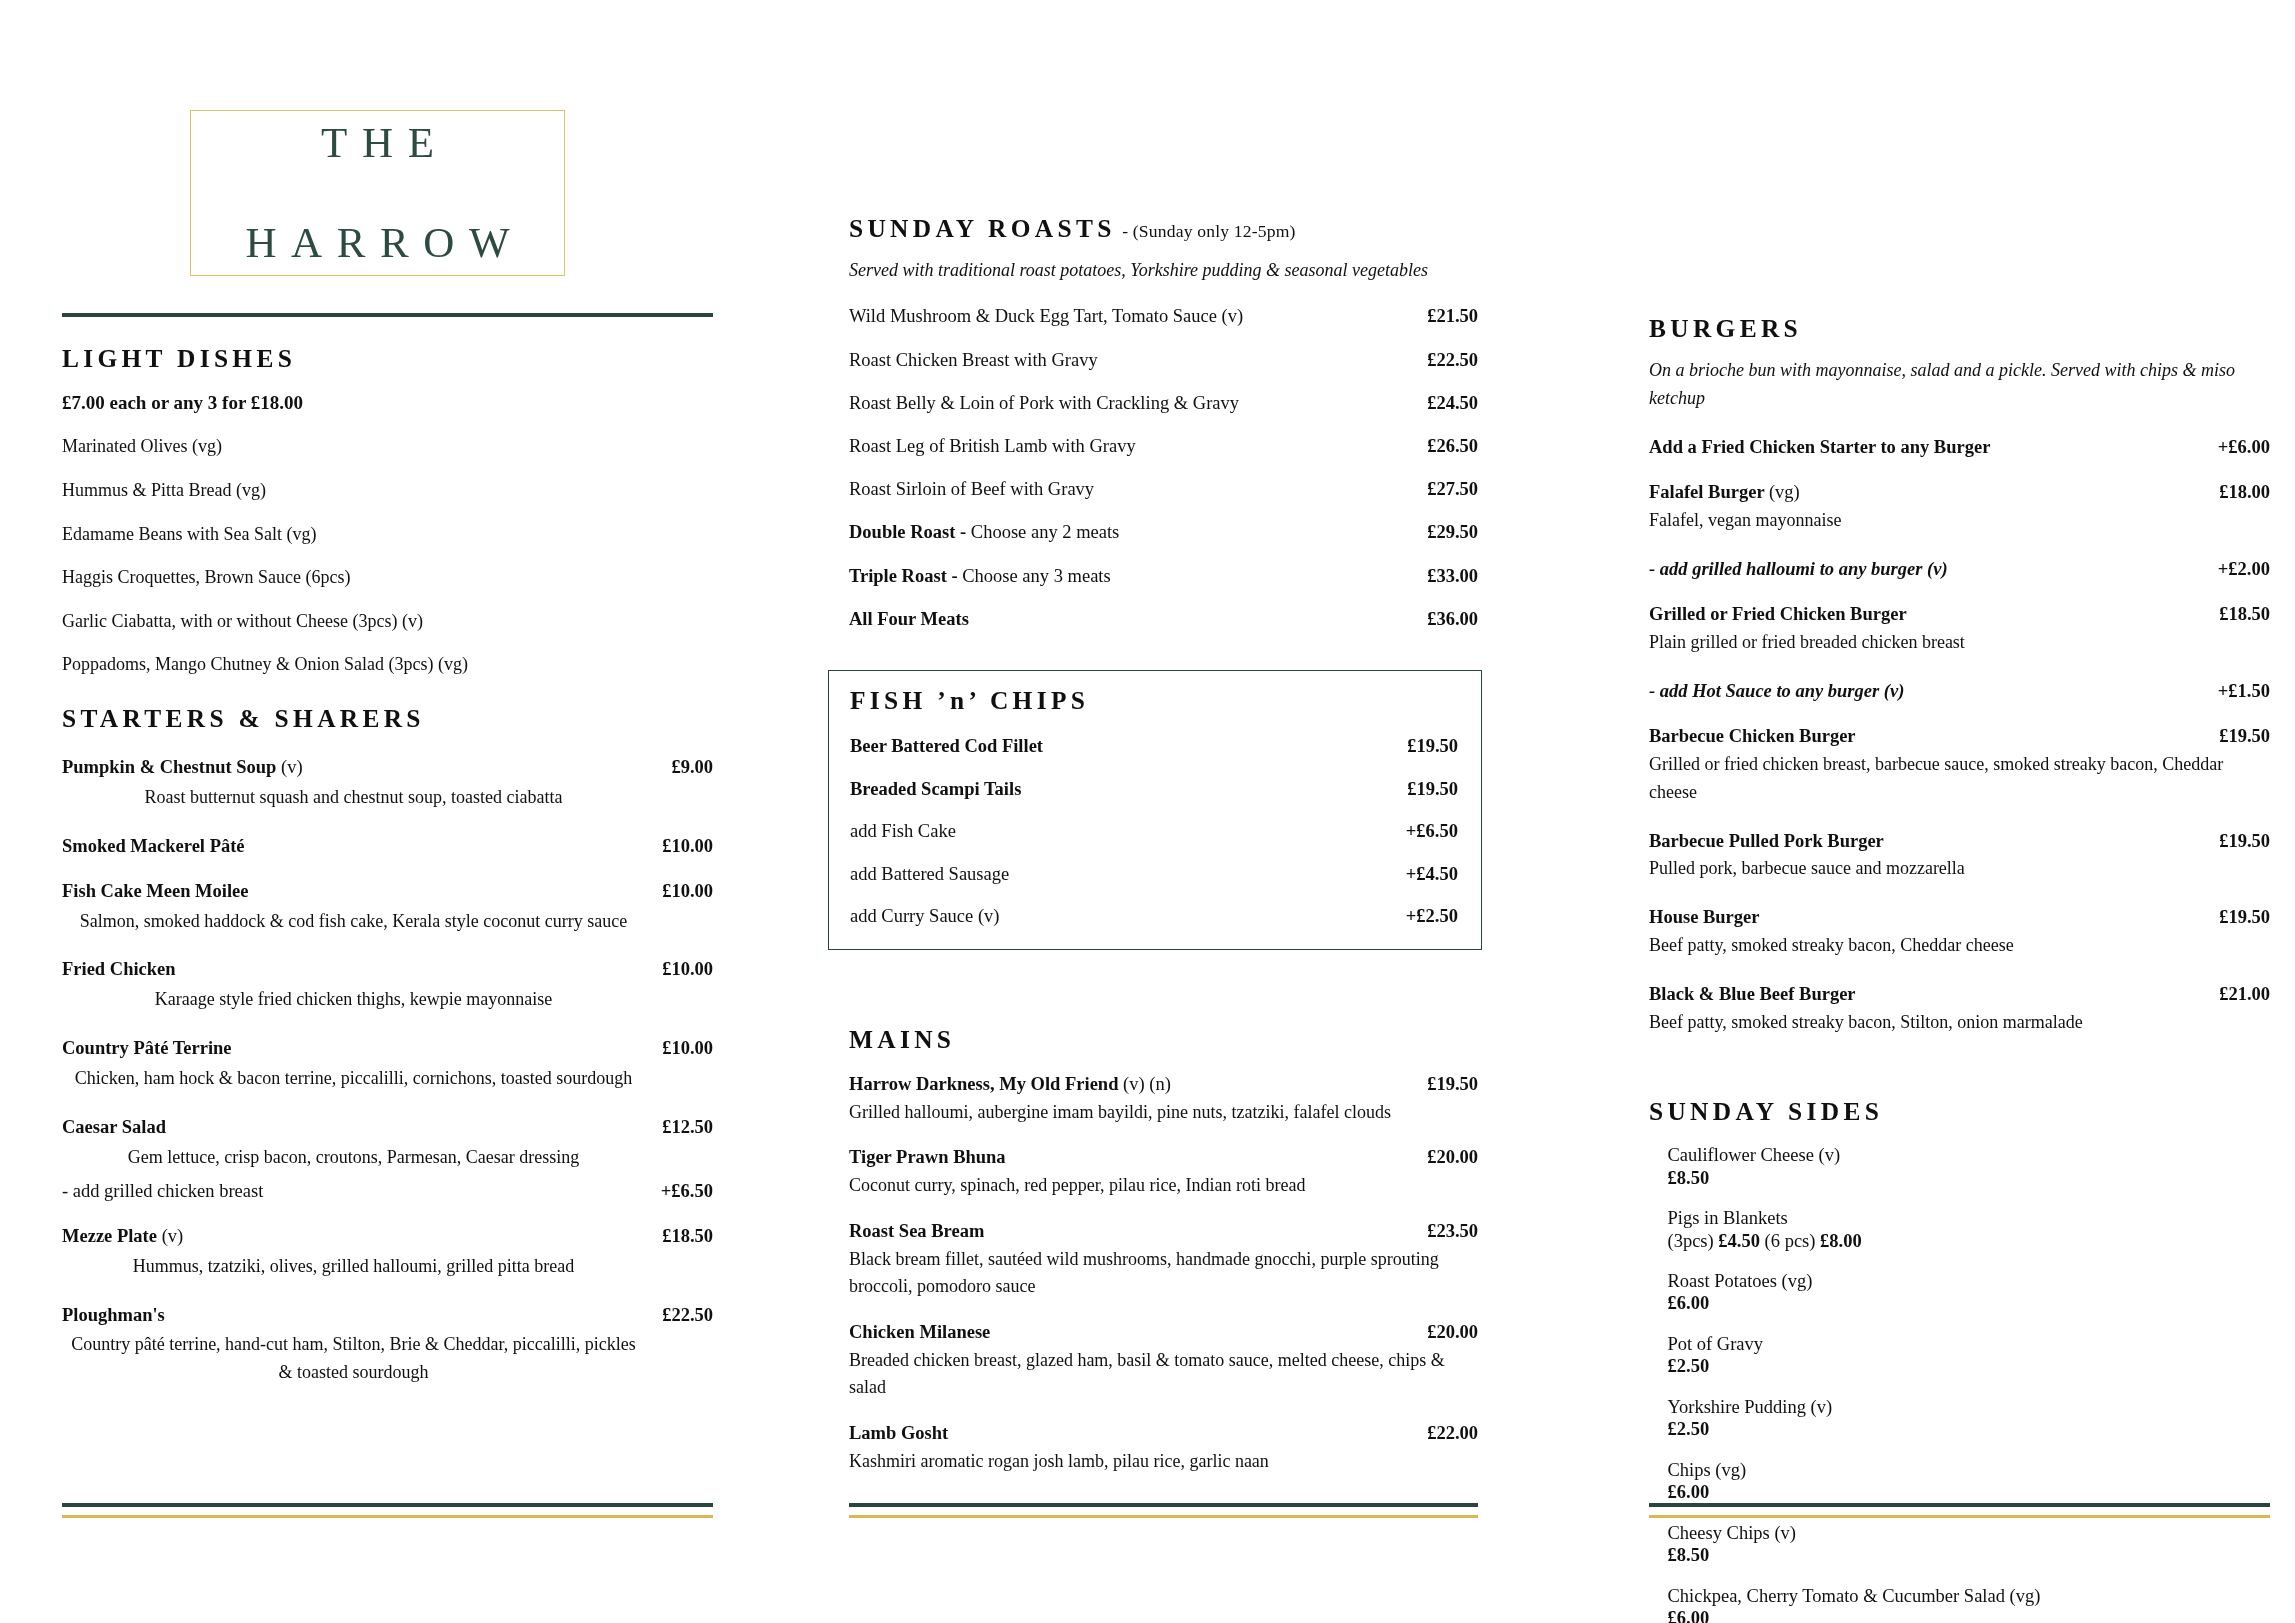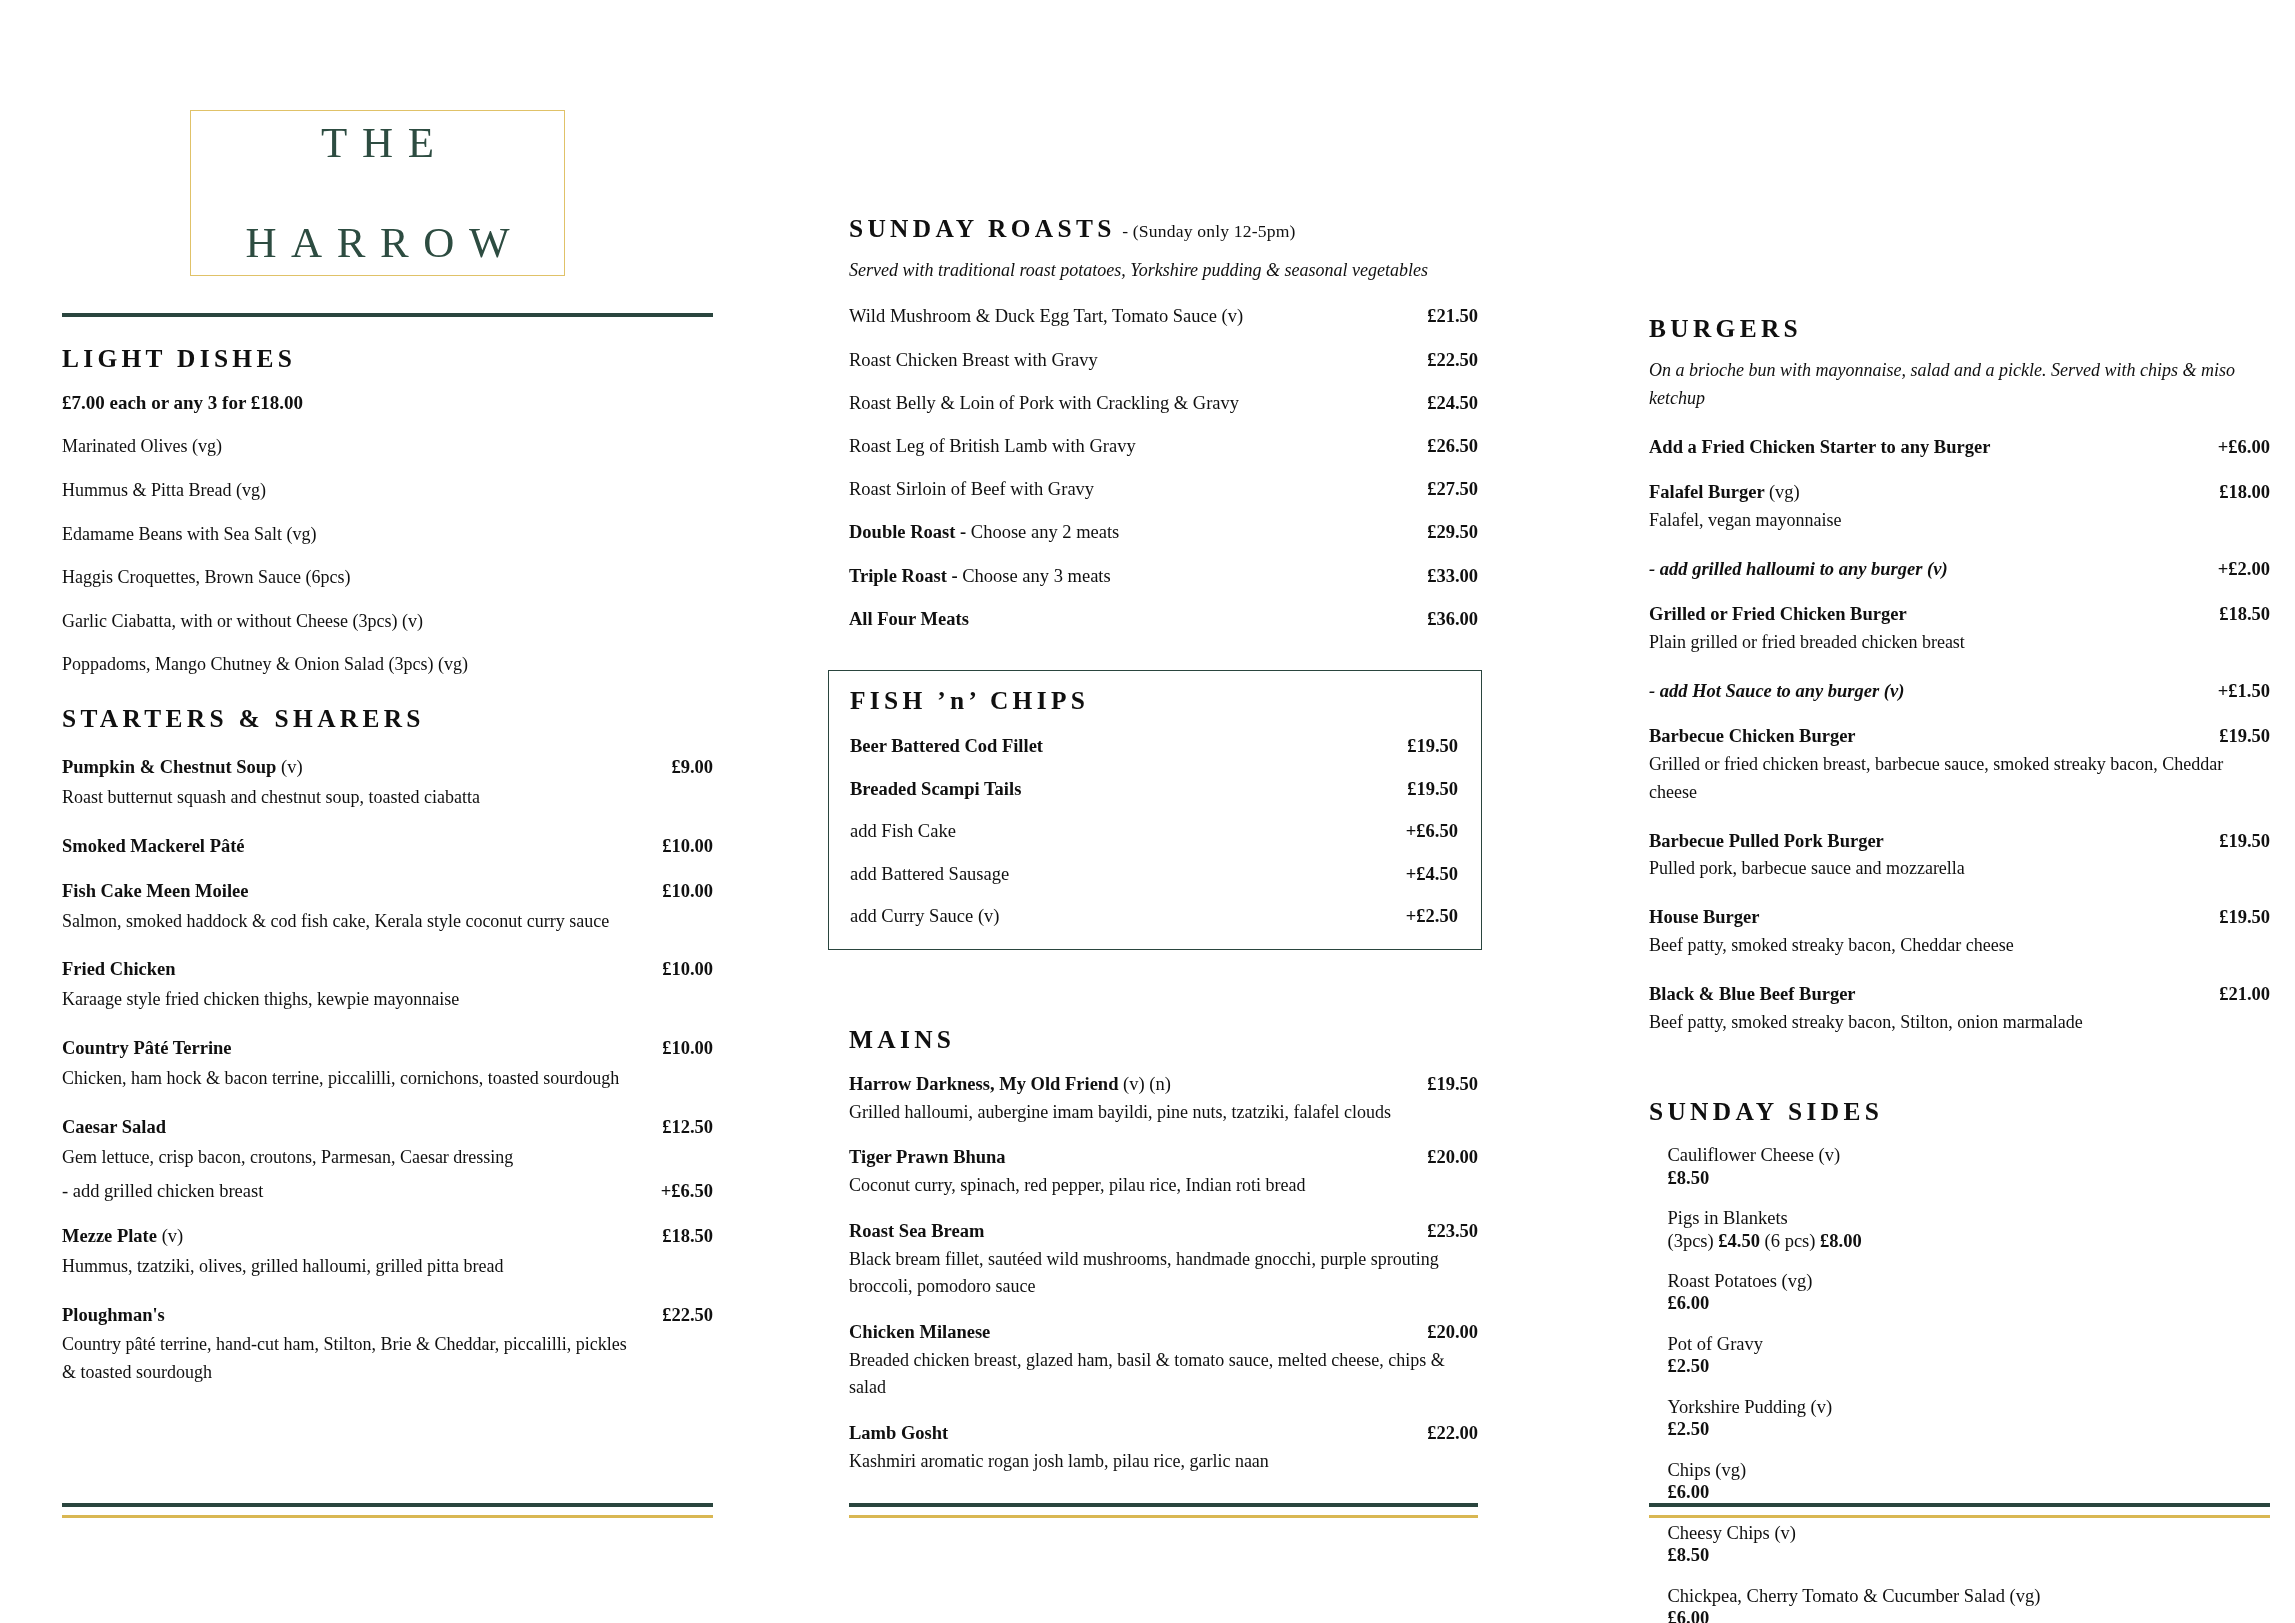--- a/index.html
+++ b/index.html
@@ -52,21 +52,21 @@
   
   #light-list .menu-row{margin-top:22px;font-size:18px;}
   #roast-list .menu-row{margin-top:21px;}
   #fish-box{border:1.9px solid var(--green);padding:15.7px 23px 21px 21px;}
   #fish-list .menu-row{margin-top:20.4px;}
   #mains-list .menu-row{margin-top:19.4px;}
   #mains-list .desc{margin-top:3.7px;}
   #burger-list .menu-row{margin-top:23px;}
   #burger-list .desc{margin-top:3.7px;}
   #sides-list .menu-row{margin-top:18.5px;flex-direction:column;}
-  #starters-list .desc{max-width:583px;}
+  #starters-list .desc{max-width:583px;text-align:center;}
   
   #col-left-lightdishes{left:62px;top:345px;width:651px;}
   #col-left-starters{left:62px;top:705px;width:651px;}
   #logo-rule{left:62px;top:313px;width:651px;}
   #left-rule-green{left:62px;top:1503px;width:651px;}
   #left-rule-gold{left:62px;top:1515px;width:651px;}
   #col-mid-roasts{left:849px;top:215px;width:629px;}
   #fish-box{left:828px;top:670px;width:654px;}
   #col-mid-mains{left:849px;top:1026px;width:629px;}
   #mid-rule-green{left:849px;top:1503px;width:629px;}

